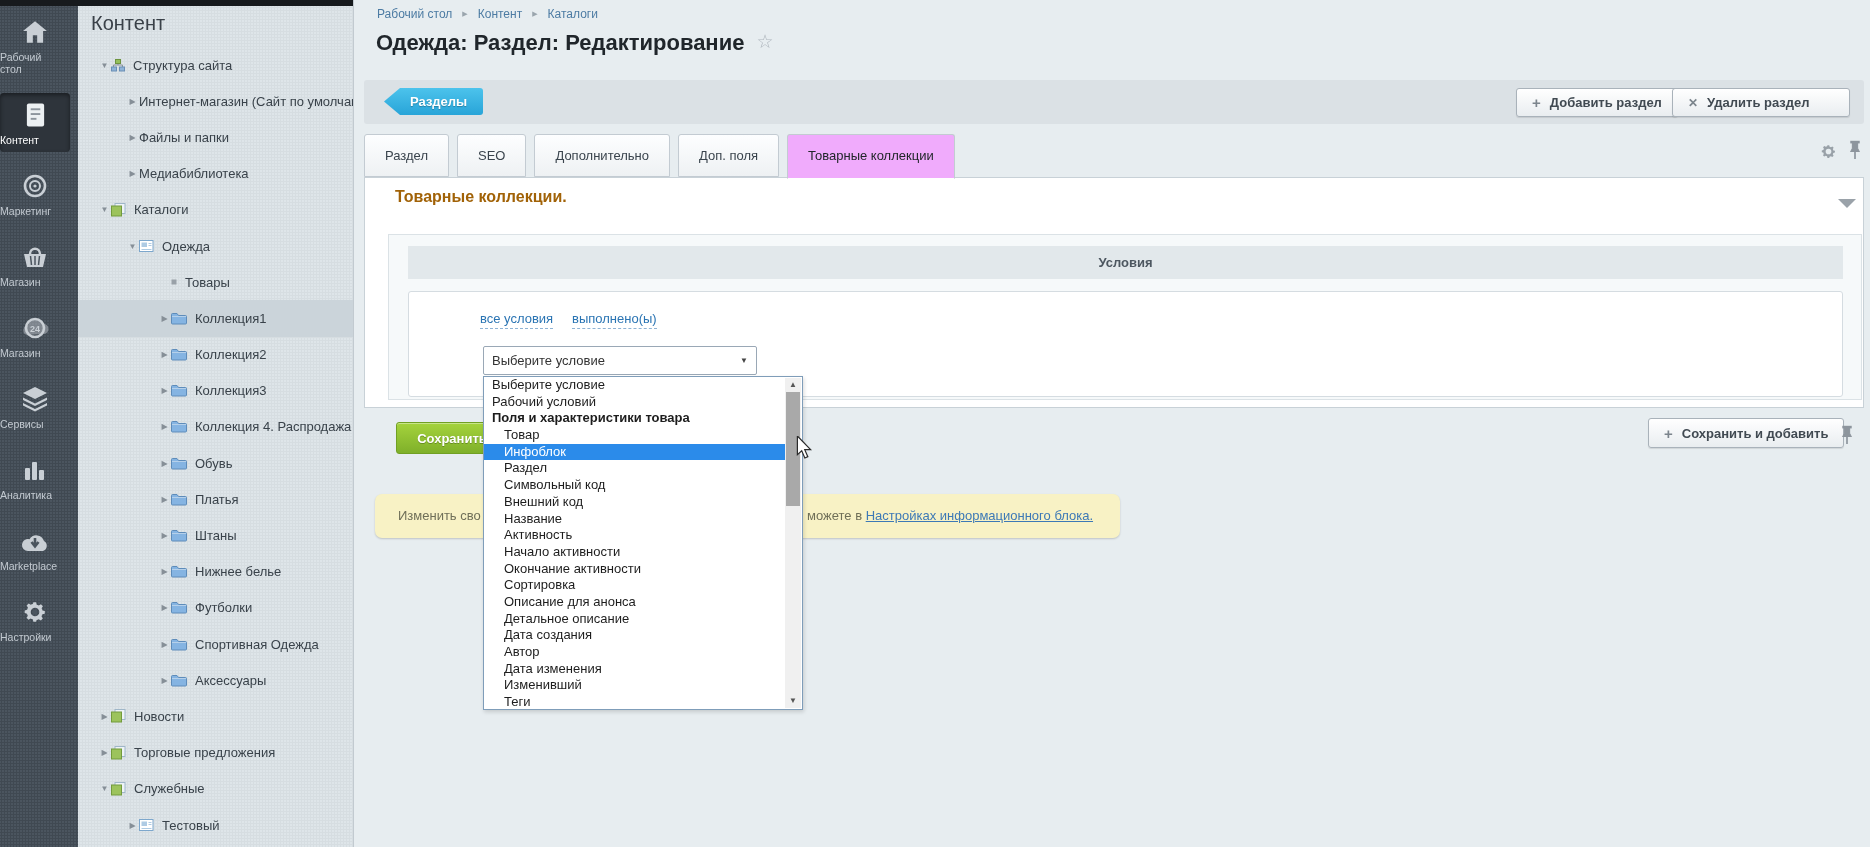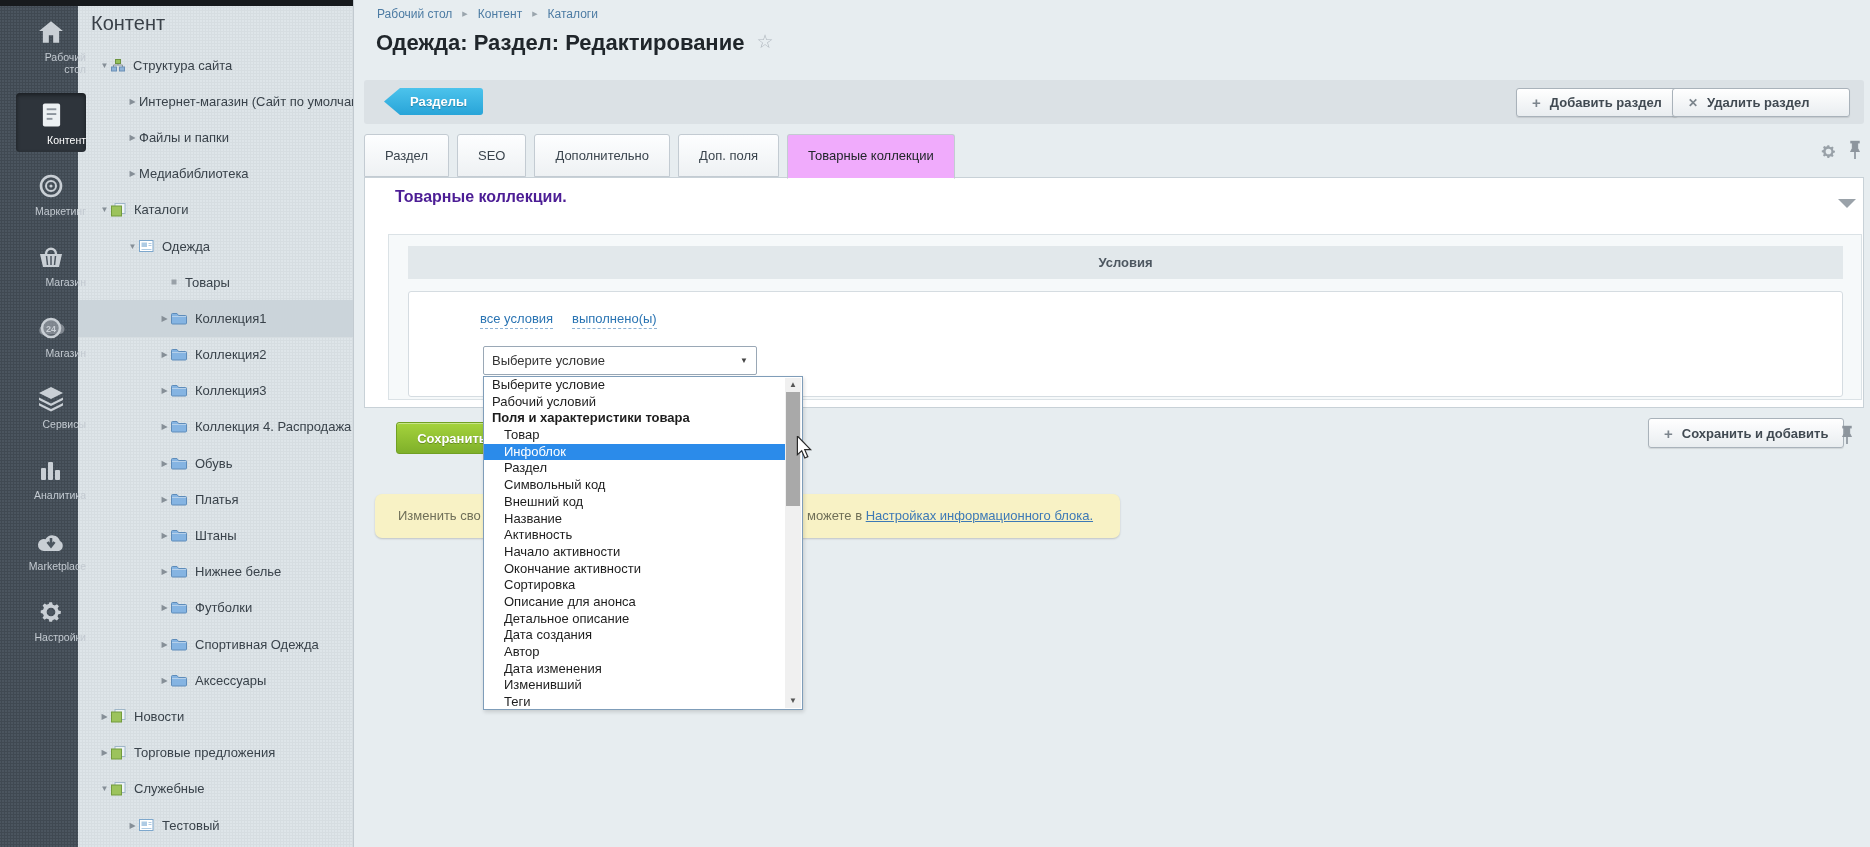--- a/index.html
+++ b/index.html
@@ -10,21 +10,21 @@
   }
   .dots{background-image:radial-gradient(rgba(0,0,0,.07) 1px,transparent 1.2px);background-size:3px 3px;}
 
   
   #top-strip{position:absolute;left:0;top:0;width:353px;height:6px;background:#171a1d;z-index:9}
 
   
   #rail{position:absolute;left:0;top:0;width:78px;height:847px;background:#4b555f;
         background-image:radial-gradient(rgba(0,0,0,.14) 1px,transparent 1.2px);background-size:3px 3px;
         padding-top:10px;box-sizing:border-box;z-index:8}
-  .rail-item{width:70px;margin:0 4px 12px 16px;padding:7px 0 6px 0;text-align:right;border-radius:4px;cursor:pointer}
+  .rail-item{width:70px;margin:0 4px 12px 0;padding:7px 0 6px 0;text-align:left;border-radius:4px;cursor:pointer}
   .rail-item.active{background:#2e343b;box-shadow:inset 0 2px 4px rgba(0,0,0,.45)}
   .rail-icon{height:30px;display:flex;align-items:center;justify-content:center}
   .rail-label{font-size:10.5px;line-height:12px;color:#c3cad1;margin-top:4px;white-space:pre-line}
   .rail-item.active .rail-label{color:#fff}
 
   
   #tree{position:absolute;left:78px;top:0;width:275px;height:847px;background:#dee5e9;
         background-image:radial-gradient(rgba(0,0,0,.035) 1px,transparent 1.2px);background-size:3px 3px;
         border-right:1px solid #c2cad0;z-index:7;overflow:hidden}
   #tree-title{position:absolute;left:13px;top:12px;font-size:20px;color:#3a4148}
@@ -60,21 +60,21 @@
   
   #tabs{position:absolute;left:364px;top:134px;display:flex;gap:8px;align-items:flex-start;z-index:3}
   .tab{background:linear-gradient(#fdfeff,#eef1f3);border:1px solid #c3cbd2;border-radius:3px 3px 0 0;
        height:43px;line-height:42px;padding:0 20px;font-size:13px;color:#3a444d;box-sizing:border-box;cursor:pointer;white-space:nowrap}
   .tab.active{background:#f0abfc;border-bottom-color:#fff;height:45px;font-weight:normal;color:#21262a}
   #tab-gear{position:absolute;left:1820px;top:143px;cursor:pointer}
   #tab-pin{position:absolute;left:1848px;top:140px;cursor:pointer}
 
   
   #panel{position:absolute;left:364px;top:177px;width:1500px;height:231px;background:#fff;border:1px solid #c8d1d7;box-sizing:border-box;z-index:2}
-  #content-heading{position:absolute;left:395px;top:188px;font-size:16px;font-weight:bold;color:#4c1d95;z-index:3}
+  #content-heading{position:absolute;left:395px;top:188px;font-size:16px;font-weight:bold;color:#a16207;z-index:3}
   #panel-chevron{position:absolute;left:1838px;top:199px;width:0;height:0;border-left:9px solid transparent;
                  border-right:9px solid transparent;border-top:9px solid #9aa2a9;cursor:pointer;z-index:3}
   #subbox{position:absolute;left:388px;top:234px;width:1474px;height:166px;background:#f6f9fa;border:1px solid #dbe2e6;box-sizing:border-box;z-index:3}
   #cond-header{position:absolute;left:408px;top:246px;width:1435px;height:33px;background:#e2e8eb;
                display:flex;align-items:center;justify-content:center;font-size:13px;font-weight:bold;color:#4d5760;z-index:4}
   #cond-box{position:absolute;left:408px;top:291px;width:1435px;height:106px;background:#fff;border:1px solid #d5dce1;border-radius:3px;box-sizing:border-box;z-index:4}
   .dashed-link{position:absolute;top:311px;font-size:13px;color:#2a74b3;border-bottom:1px dashed #8fb3d4;padding-bottom:2px;cursor:pointer;z-index:5}
   #link-all{left:480px}
   #link-done{left:572px}
   #cond-select{position:absolute;left:483px;top:346px;width:274px;height:29px;background:#fff;border:1px solid #9aa8b6;

